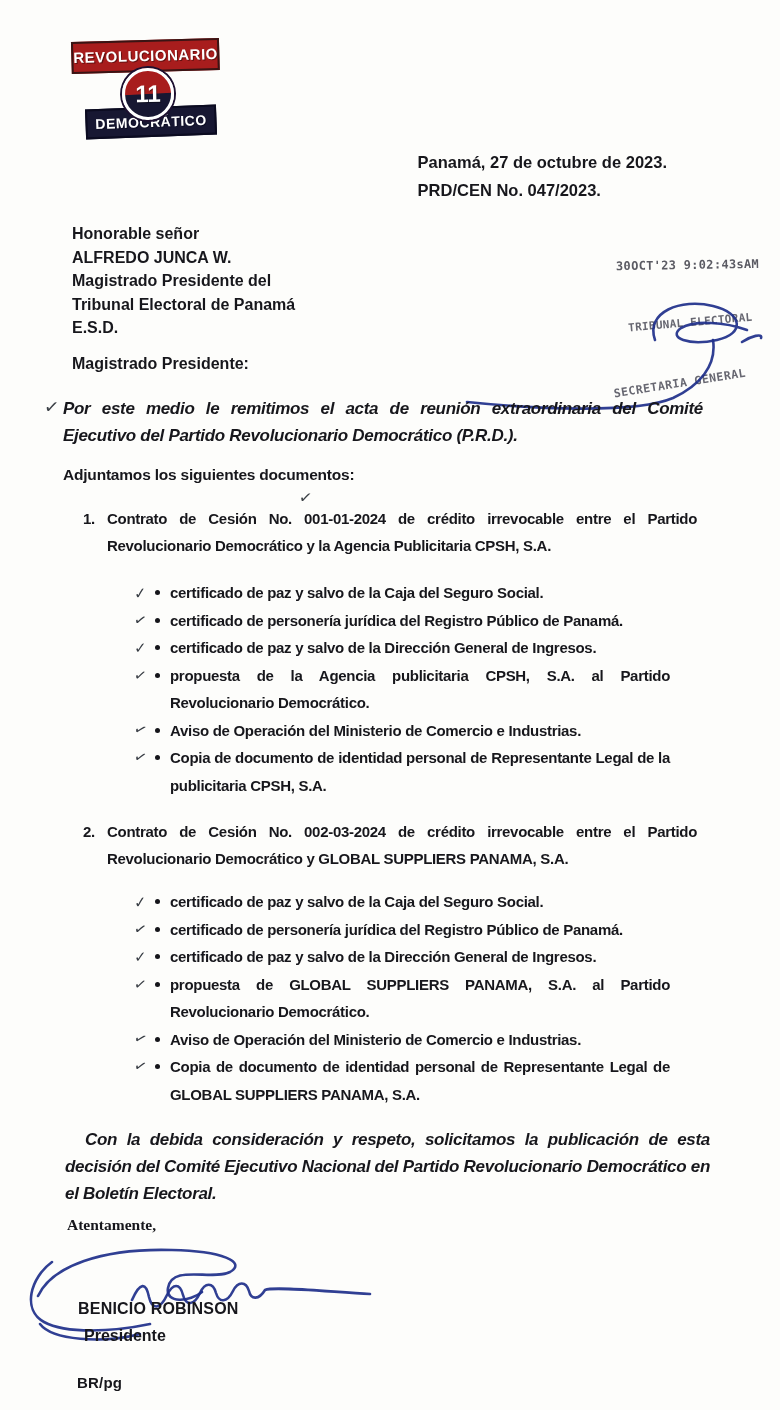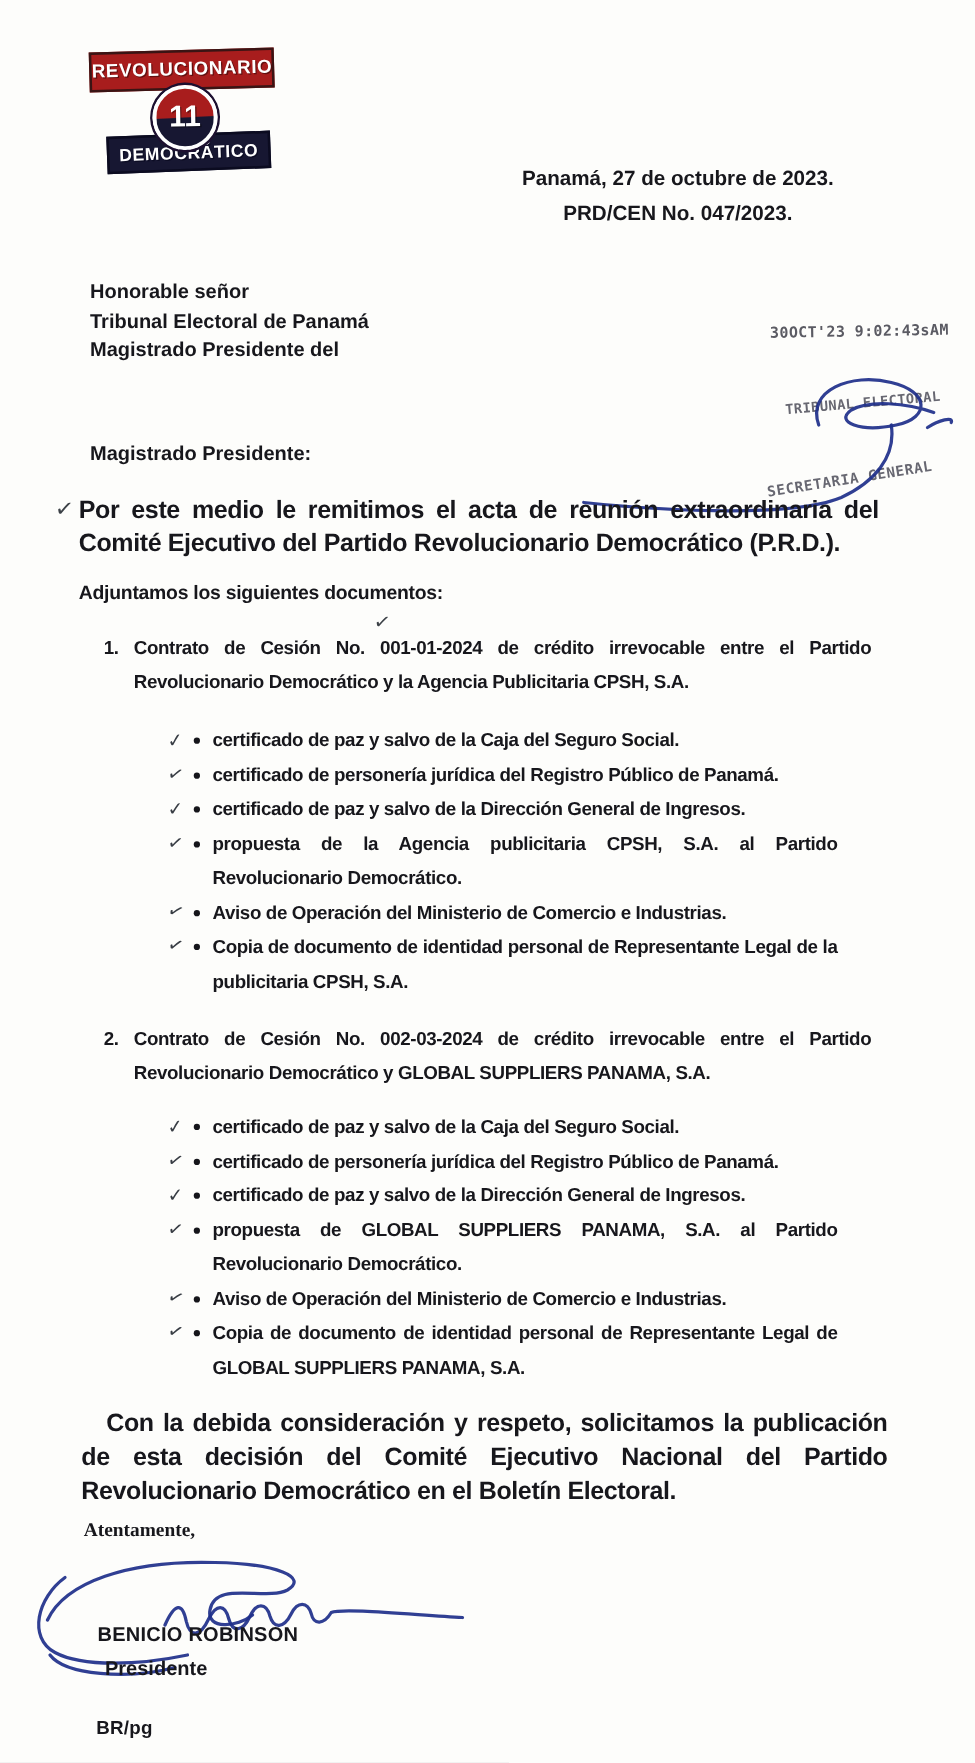--- a/index.html
+++ b/index.html
@@ -25,32 +25,32 @@
     transform:rotate(-1.2deg);
   }
   .logo-circle{
     position:absolute;left:50px;top:28px;width:46px;height:46px;border-radius:50%;
     border:3px solid #fff;box-shadow:0 0 0 2px #1d1030;
     display:flex;align-items:center;justify-content:center;
     color:#fff;font-size:24px;font-weight:800;text-shadow:1px 1px 0 rgba(0,0,0,.4);
     z-index:2;
   }
   
-  .dateblock{position:absolute;top:129px;right:113px;text-align:center;font-size:16.5px;line-height:28px;}
+  .dateblock{position:absolute;top:148px;right:113px;text-align:left;font-size:16.5px;line-height:28px;}
   
   .stamp{position:absolute;font-family:"DejaVu Sans Mono",monospace;font-weight:700;}
   .stamp-time{left:616px;top:258px;font-size:12px;letter-spacing:.3px;color:#45454f;opacity:.88;transform:rotate(-1deg);}
   .stamp-office1{left:628px;top:316px;font-size:11px;letter-spacing:.3px;color:#4d4d59;opacity:.85;transform:rotate(-5deg);}
   .stamp-office2{left:613px;top:376px;font-size:11.5px;letter-spacing:.5px;color:#4d4d59;opacity:.85;transform:rotate(-9deg);}
   .ink{position:absolute;pointer-events:none;}
   .ink path{fill:none;stroke:#1e2f8a;stroke-width:2.6;stroke-linecap:round;stroke-linejoin:round;opacity:.92;}
   
   .recipient{position:absolute;left:72px;top:222px;font-size:16px;line-height:23.5px;}
   .greeting{position:absolute;left:72px;top:355px;font-size:16px;}
-  .para{position:absolute;font-size:20px;line-height:27px;letter-spacing:-.3px;text-align:justify;}
+  .para{position:absolute;font-size:17px;line-height:27px;letter-spacing:-.3px;text-align:justify;font-style:italic;}
   .intro{left:63px;top:395px;width:640px;}
   .attach{position:absolute;left:63px;top:466px;font-size:15.5px;letter-spacing:-.2px;}
   .mcheck{position:absolute;font-size:18px;font-weight:400;color:#3c4147;}
   .mcheck-intro{left:44px;top:396px;transform:rotate(6deg);}
   .mcheck-item1{left:299px;top:488px;font-size:16px;transform:rotate(8deg);}
   .item{position:absolute;font-size:15px;line-height:27px;letter-spacing:-.3px;}
   .item-1{left:63px;top:505px;}
   .item-2{left:63px;top:818px;}
   .inum{position:absolute;left:20px;top:0;}
   .itext{margin-left:44px;width:590px;text-align:justify;}
@@ -94,22 +94,24 @@
   <div class="stamp stamp-office1">TRIBUNAL ELECTORAL</div>
   <div class="stamp stamp-office2">SECRETARIA GENERAL</div>
   <svg class="ink" style="left:455px;top:278px;" width="325" height="150" viewBox="0 0 325 150">
     <path d="M200,62 C190,34 226,20 258,28 C288,35 290,56 262,62 C234,68 212,60 226,50 C240,42 270,44 292,52"></path>
     <path d="M287,64 C296,58 308,55 306,60"></path>
     <path d="M258,62 C262,88 244,108 218,120 C180,136 80,131 12,124"></path>
   </svg>
 
   <div class="recipient">
     <div style="font-weight:600;">Honorable señor</div>
+    <div>ALFREDO JUNCA W.</div>
+    <div>Magistrado Presidente del</div>
     <div>Tribunal Electoral de Panamá</div>
-    <div>Magistrado Presidente del</div>
+    <div>E.S.D.</div>
   </div>
 
   <div class="greeting">Magistrado Presidente:</div>
 
   <span class="mcheck mcheck-intro">✓</span>
   <div class="para intro">Por este medio le remitimos el acta de reunión extraordinaria del Comité Ejecutivo del Partido Revolucionario Democrático (P.R.D.).</div>
 
   <div class="attach">Adjuntamos los siguientes documentos:</div>
 
   <span class="mcheck mcheck-item1">✓</span>

